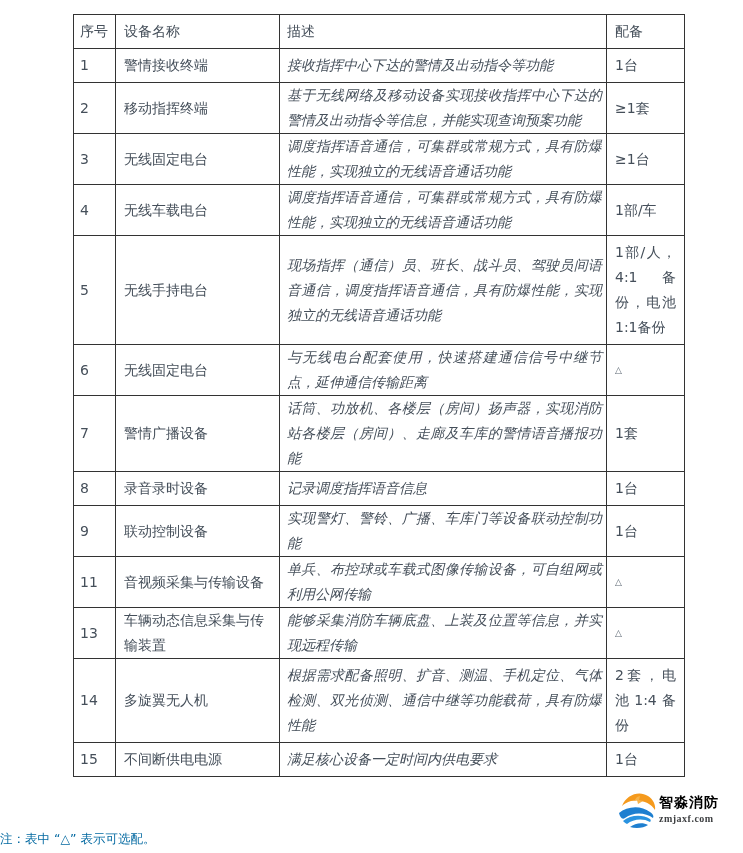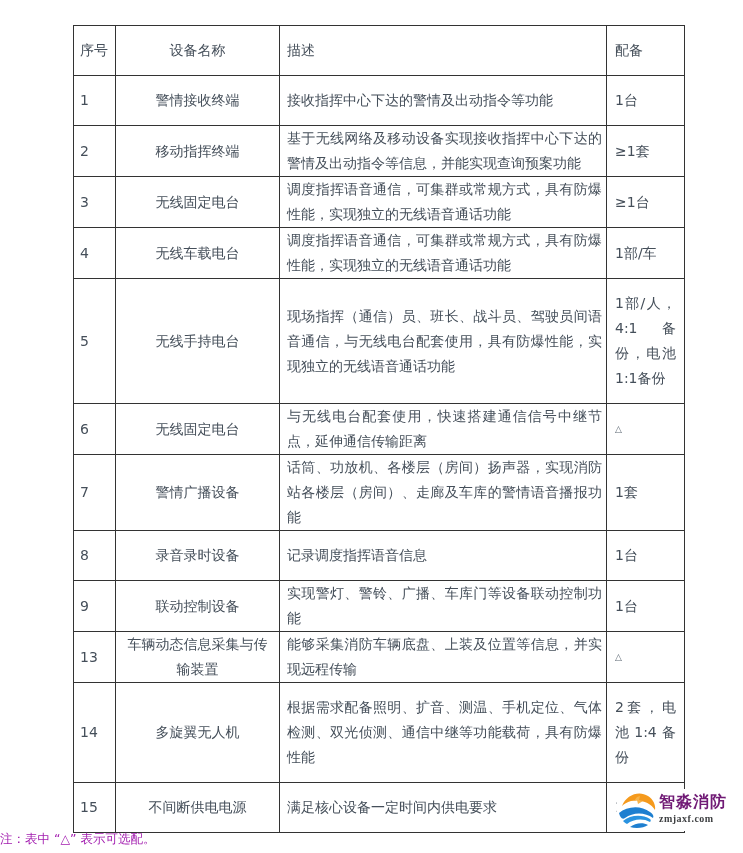--- a/index.html
+++ b/index.html
@@ -5,64 +5,64 @@
   * { margin: 0; padding: 0; box-sizing: border-box; }
   html, body { background: #ffffff; }
   body {
     width: 743px; height: 853px;
     position: relative; overflow: hidden;
     font-family: "DejaVu Sans", "Liberation Sans", sans-serif;
   }
   .page { position: absolute; inset: 0; background: #fff; }
 
   table.equipment {
-    position: absolute; left: 73px; top: 25px;
+    position: absolute; left: 73px; top: 14px;
     width: 611px;
     border-collapse: collapse; table-layout: fixed;
     color: #454f5a;
     font-size: 14px;
   }
   th, td {
     border: 1px solid #333333;
     vertical-align: middle;
     text-align: left;
     font-weight: normal;
     line-height: 25px;
     overflow: hidden;
     word-break: break-all;
   }
   th { height: 25px; }
   .col-no   { width: 42px; }
   .col-name { width: 164px; }
   .col-desc { width: 327px; }
   .col-qty  { width: 78px; }
   th.c-no,   td.c-no   { padding: 0 6px; }
-  th.c-name, td.c-name { padding: 0 8px; text-align: center; }
+  th.c-name, td.c-name { padding: 0 8px; }
   th.c-desc, td.c-desc { padding: 0 4px 0 7px; }
-  td.c-desc { text-align: justify; }
-  th.c-qty,  td.c-qty  { padding: 12px 8px; }
+  td.c-desc { text-align: justify; font-style: italic; }
+  th.c-qty,  td.c-qty  { padding: 4px 8px; }
   td.c-qty  { text-align: justify; margin-left: 46px; }
   td.c-qty.tri { font-size: 9px; color: #5d6873; }
 
   .footnote {
     position: absolute; left: 0px; top: 831px;
     font-size: 12.5px; line-height: 16px;
-    color: #a21caf;
+    color: #0369a1;
     white-space: nowrap;
   }
 
   .logo {
     position: absolute; left: 617px; top: 789px;
     display: flex; align-items: center; gap: 2px;
     background: #ffffff; padding: 0 2px 2px 0;
   }
   .logo-icon { width: 40px; height: 40px; flex: 0 0 auto; }
   .logo-text { display: flex; flex-direction: column; justify-content: center; }
   .logo-name {
-    font-size: 16px; font-weight: bold; color: #701a75;
+    font-size: 14px; font-weight: bold; color: #000000;
     line-height: 20px; letter-spacing: 1px; white-space: nowrap;
   }
   .logo-url {
     font-size: 10px; font-weight: bold; color: #3d3f41;
     line-height: 14px; letter-spacing: 0.5px; white-space: nowrap; font-family: Liberation Serif, serif;
   }
 </style>
 </head>
 <body>
 
@@ -105,21 +105,21 @@
       </tr>
         <tr>
         <td class="c-no">4</td>
         <td class="c-name">无线车载电台</td>
         <td class="c-desc">调度指挥语音通信，可集群或常规方式，具有防爆性能，实现独立的无线语音通话功能</td>
         <td class="c-qty">1部/车</td>
       </tr>
         <tr>
         <td class="c-no">5</td>
         <td class="c-name">无线手持电台</td>
-        <td class="c-desc">现场指挥（通信）员、班长、战斗员、驾驶员间语音通信，与无线电台配套使用，具有防爆性能，实现独立的无线语音通话功能</td>
+        <td class="c-desc">现场指挥（通信）员、班长、战斗员、驾驶员间语音通信，调度指挥语音通信，具有防爆性能，实现独立的无线语音通话功能</td>
         <td class="c-qty">1部/人，4:1备份，电池1:1备份</td>
       </tr>
         <tr>
         <td class="c-no">6</td>
         <td class="c-name">无线固定电台</td>
         <td class="c-desc">与无线电台配套使用，快速搭建通信信号中继节点，延伸通信传输距离</td>
         <td class="c-qty tri">△</td>
       </tr>
         <tr>
         <td class="c-no">7</td>
@@ -131,20 +131,26 @@
         <td class="c-no">8</td>
         <td class="c-name">录音录时设备</td>
         <td class="c-desc">记录调度指挥语音信息</td>
         <td class="c-qty">1台</td>
       </tr>
         <tr>
         <td class="c-no">9</td>
         <td class="c-name">联动控制设备</td>
         <td class="c-desc">实现警灯、警铃、广播、车库门等设备联动控制功能</td>
         <td class="c-qty">1台</td>
+      </tr>
+        <tr>
+        <td class="c-no">11</td>
+        <td class="c-name">音视频采集与传输设备</td>
+        <td class="c-desc">单兵、布控球或车载式图像传输设备，可自组网或利用公网传输</td>
+        <td class="c-qty tri">△</td>
       </tr>
         <tr>
         <td class="c-no">13</td>
         <td class="c-name">车辆动态信息采集与传输装置</td>
         <td class="c-desc">能够采集消防车辆底盘、上装及位置等信息，并实现远程传输</td>
         <td class="c-qty tri">△</td>
       </tr>
         <tr>
         <td class="c-no">14</td>
         <td class="c-name">多旋翼无人机</td>

